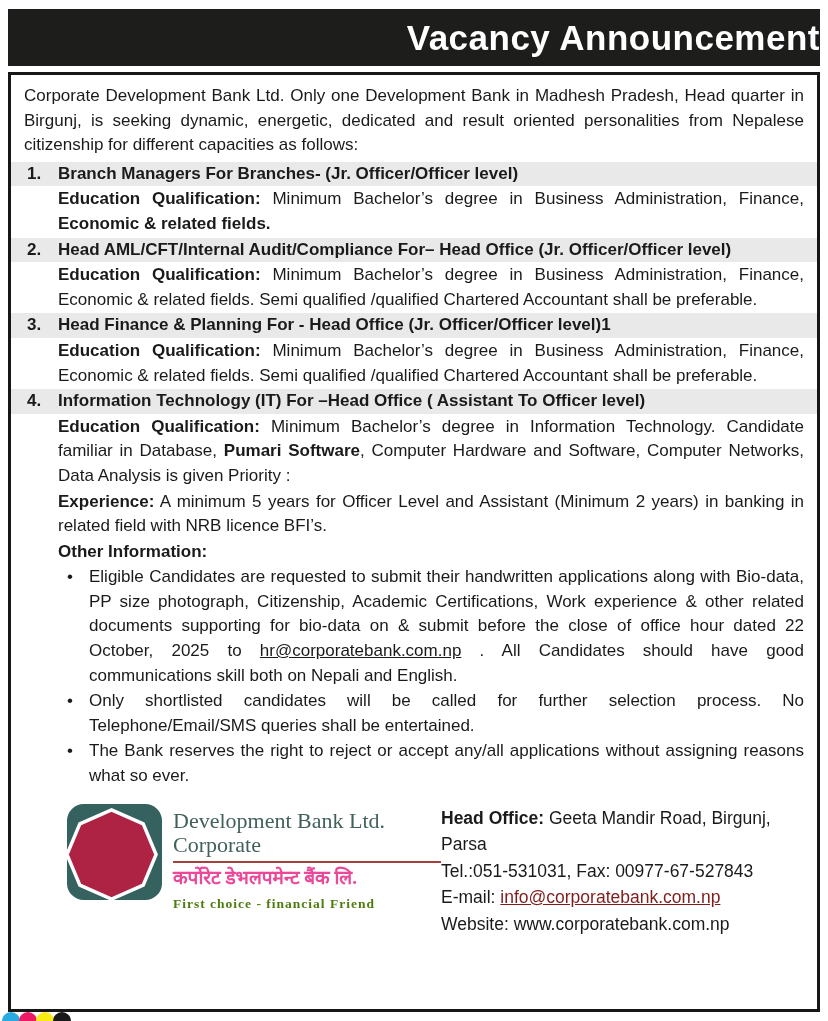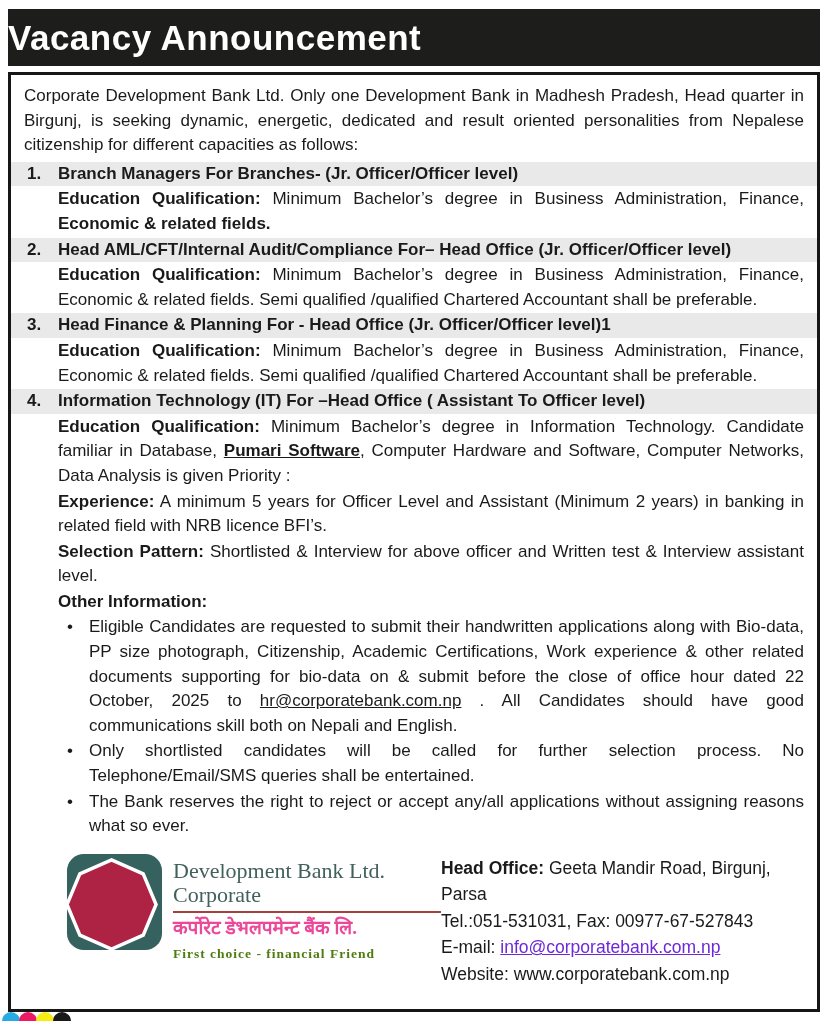--- a/index.html
+++ b/index.html
@@ -9,21 +9,21 @@
     position: relative; overflow: hidden;
     font-family: "Liberation Sans", sans-serif;
     color: #1a1a1a;
   }
   .page { position: absolute; inset: 0; }
 
   
   .title-bar {
     position: absolute; left: 8px; top: 9px; width: 812px; height: 57px;
     background: #1d1d1b;
-    display: flex; align-items: center; justify-content: flex-start;
+    display: flex; align-items: center; justify-content: flex-end;
   }
   .title-bar h1 {
     color: #ffffff; font-size: 35px; font-weight: bold; letter-spacing: 0.5px;
   }
 
   
   .content-box {
     position: absolute; left: 8px; top: 72px; width: 812px; height: 940px;
     border: 3px solid #161616;
     font-size: 17px; line-height: 24.6px;
@@ -38,21 +38,21 @@
     font-weight: bold;
     padding: 0 13px 0 16px;
     margin: 1px 0;
   }
   .pos-header .num { width: 31px; flex: 0 0 31px; }
   .pos-body {
     margin: 0 13px 1px 47px;
     text-align: justify;
   }
   .pos-body b, .pos-header, .other-label { font-weight: bold; }
-  .u { text-decoration: underline; }
+  .u { }
   a.plain-link { color: #1a1a1a; text-decoration: underline; cursor: pointer; }
 
   .bullet-list { margin: 1px 13px 0 47px; }
   .bullet-list li {
     list-style: none; position: relative;
     padding-left: 31px; text-align: justify;
     margin-bottom: 1px;
   }
   .bullet-list li::before {
     content: "\2022";
@@ -69,21 +69,21 @@
   .logo-block { display: flex; align-items: flex-start; }
   .logo-mark { width: 99px; height: 99px; flex: 0 0 99px; }
   .brand-text { margin-left: 9px; padding-top: 6px; font-family: "Liberation Serif", serif; }
   .brand-name { color: #42615d; font-size: 22px; line-height: 24px; }
   .brand-rule { border: 0; border-top: 2px solid #a5403c; margin: 4px 0 3px 0; width: 268px; }
   .brand-nepali { color: #ec4899; font-size: 19px; line-height: 24px; font-weight: bold; }
   .brand-tagline { color: #4d7c0f; font-size: 13.5px; font-weight: bold; letter-spacing: 1px; margin-top: 2px; }
 
   .contact-block { font-size: 17.5px; line-height: 26.5px; padding-top: 2px; }
   .contact-block .label { font-weight: bold; }
-  a.email-link { color: #6d28d9; text-decoration: underline; cursor: pointer; }
+  a.email-link { color: #7f1d1d; text-decoration: underline; cursor: pointer; }
 
   
   .cmyk-dot { position: absolute; width: 18px; height: 18px; border-radius: 50%; top: 1012px; }
   .dot-c { left: 2px;  background: #29abe2; }
   .dot-m { left: 19px; background: #ec1a64; }
   .dot-y { left: 36px; background: #f7ec13; }
   .dot-k { left: 53px; background: #1a1a1a; }
 </style>
 </head>
 <body>
@@ -122,21 +122,20 @@
       <p class="pos-body"><b>Education Qualification:</b><span> Minimum Bachelor’s degree in Business Administration, Finance, Economic &amp; related fields. Semi qualified /qualified Chartered Accountant shall be preferable.</span></p>
     </div>
 
     <div>
       <div class="pos-header">
         <span class="num">4.</span>
         <span>Information Technology (IT) For –Head Office ( Assistant To Officer level)</span>
       </div>
       <p class="pos-body"><b>Education Qualification:</b><span> Minimum Bachelor’s degree in Information Technology. Candidate familiar in Database, </span><b class="u">Pumari Software</b><span>, Computer Hardware and Software, Computer Networks,  Data Analysis is given Priority :</span></p>
       <p class="pos-body"><b>Experience:</b><span> A minimum 5 years for Officer Level and Assistant (Minimum 2 years) in banking in related field with NRB licence BFI’s.</span></p>
-      <p class="pos-body"><b>Selection Pattern:</b><span> Shortlisted &amp; Interview for above officer and Written test &amp; Interview assistant level.</span></p>
       <p class="pos-body other-label">Other Information:</p>
     </div>
 
     <ul class="bullet-list">
       <li><span>Eligible Candidates are requested to submit their handwritten applications along with Bio-data, PP size photograph, Citizenship, Academic Certifications, Work experience &amp; other related documents supporting for bio-data on &amp; submit before the close of office hour dated 22 October, 2025 to </span><a class="plain-link">hr@corporatebank.com.np</a><span> . All Candidates should have good communications skill both on Nepali and English.</span></li>
       <li>Only shortlisted candidates will be called for further selection process. No Telephone/Email/SMS queries shall be entertained.</li>
       <li>The Bank reserves the right to reject or accept any/all applications without assigning reasons what so ever.</li>
     </ul>
 
     <div class="footer">

